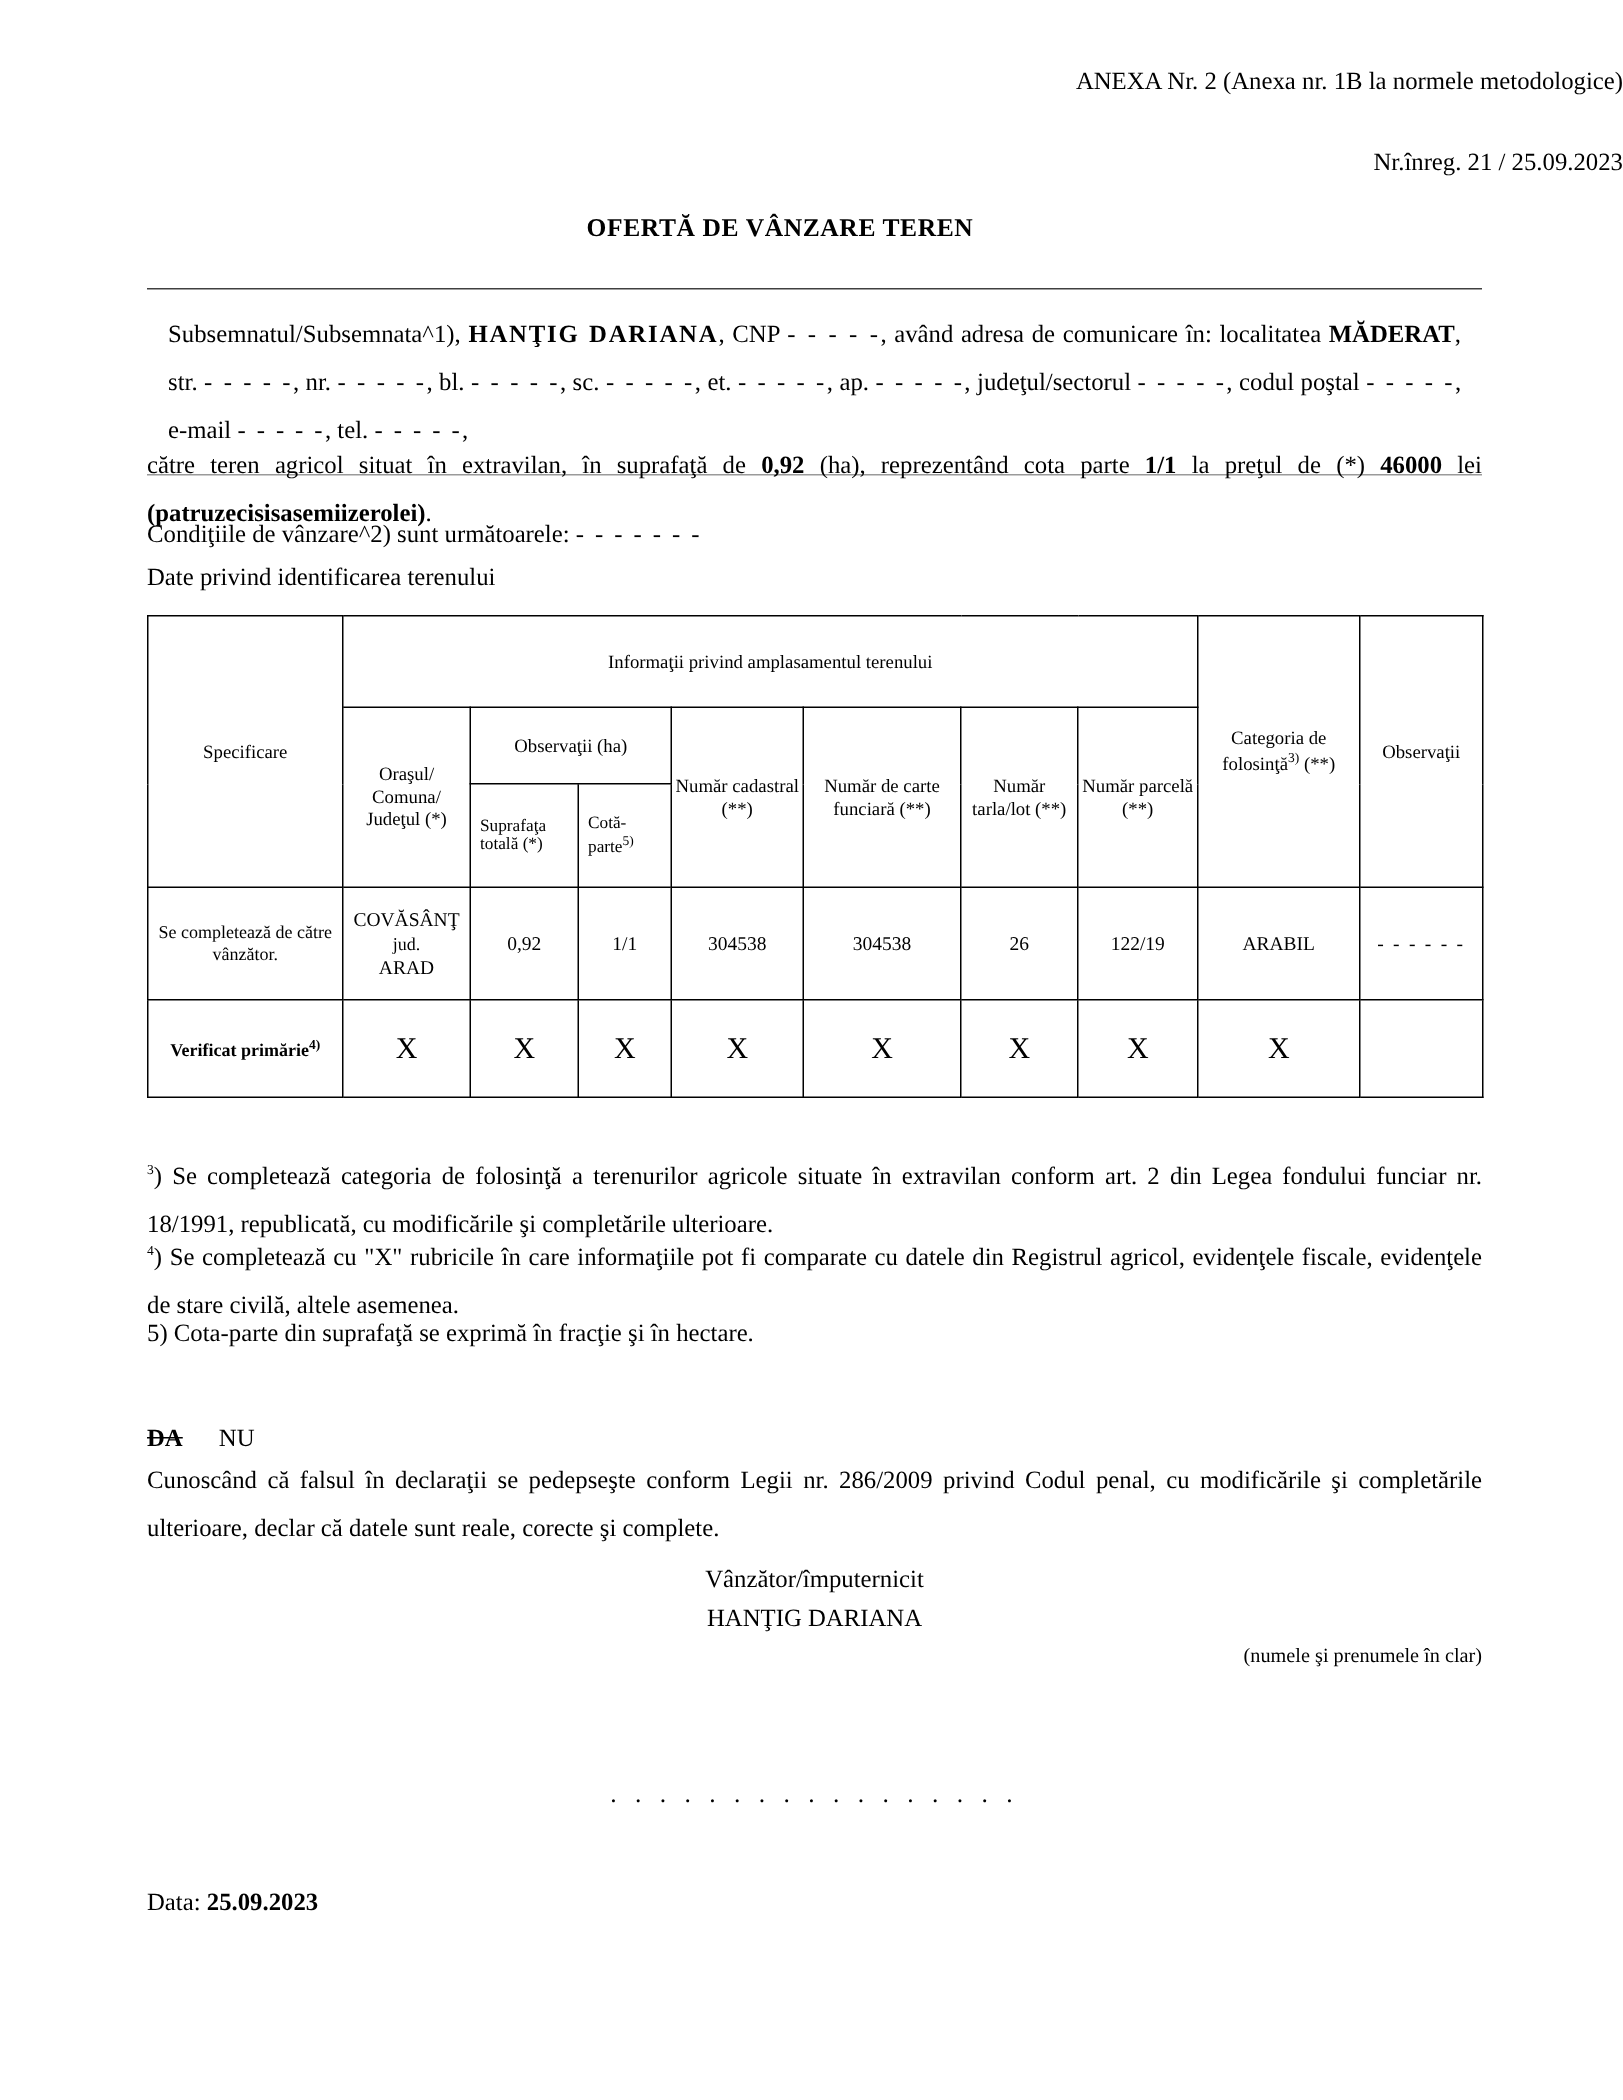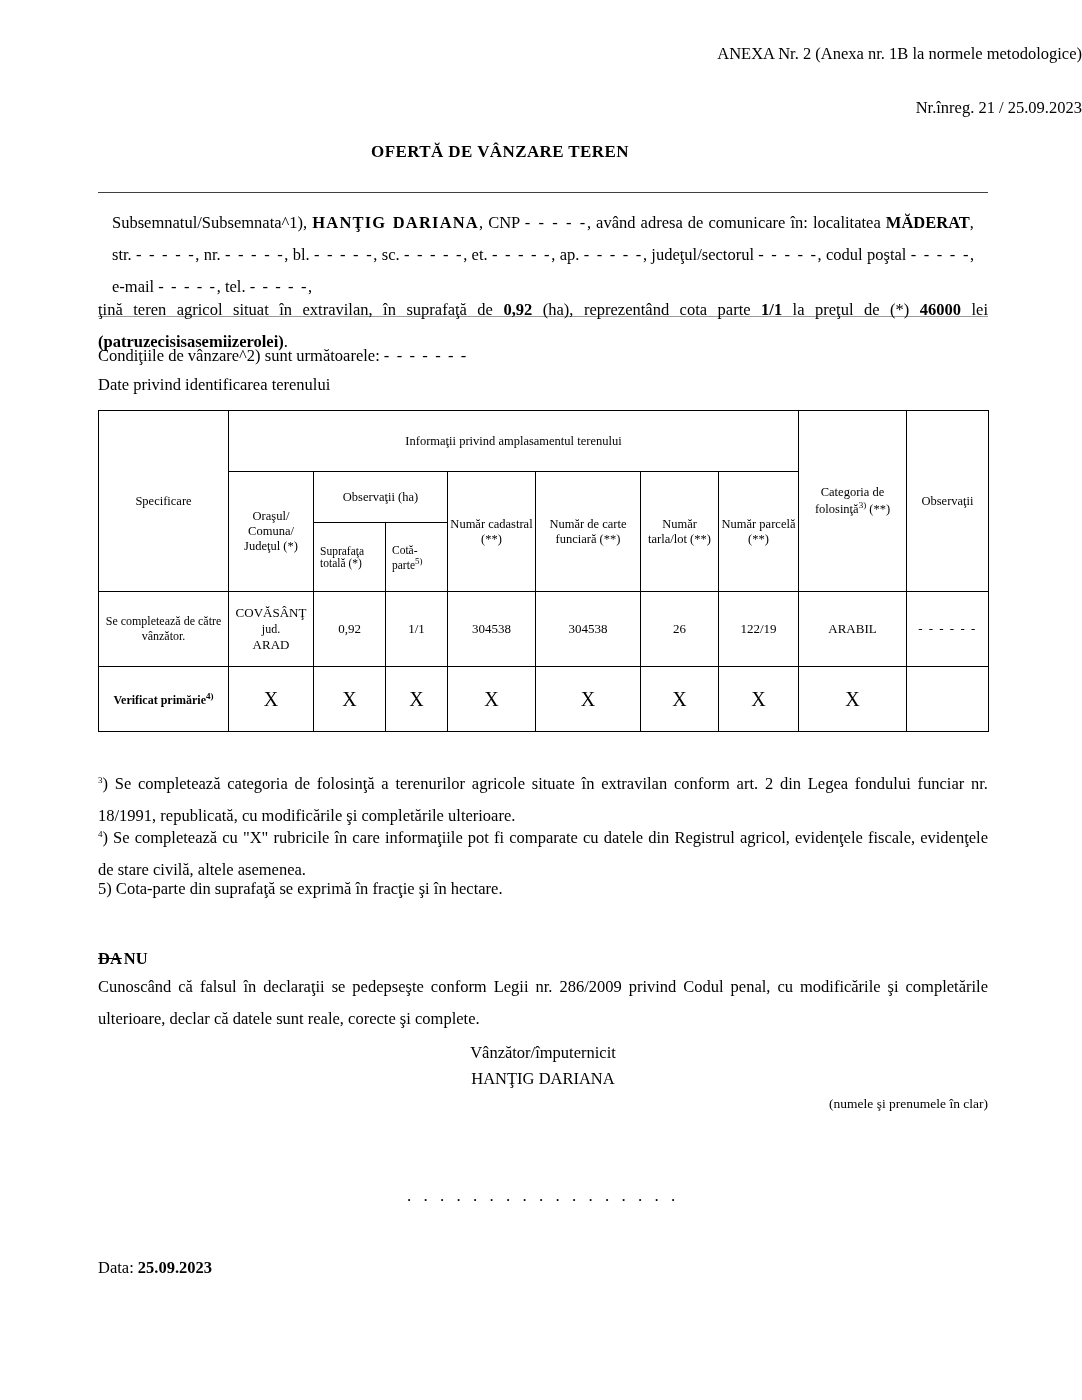--- a/index.html
+++ b/index.html
@@ -38,20 +38,21 @@
   }
   .doc-title {
     position: absolute;
     top: 142px;
     left: 0;
     width: 1000px;
     text-align: center;
     font-weight: bold;
     font-size: 17px;
     letter-spacing: 0.4px;
+    padding-left: 20px;
   }
   .intro-box {
     position: absolute;
     top: 192px;
     left: 98px;
     width: 890px;
     border-top: 1px solid #404040;
     border-bottom: 1px solid #9a9a9a;
     box-sizing: border-box;
     padding: 14px 14px 12px 14px;
@@ -107,21 +108,21 @@
     font-size: 16.5px;
     line-height: 1.92;
     text-align: justify;
   }
   .n3 { top: 768px; }
   .n4 { top: 822px; }
   .n5 { top: 873px; }
   .nstar { top: 902px; }
   .danu { top: 943px; font-size: 16.5px; }
   .strike { text-decoration: line-through; font-weight: bold; }
-  .nu { font-weight: bold; margin-left: 2px; }
+  .nu { font-weight: normal; margin-left: 24px; }
   .ncun { top: 971px; }
   .sig {
     position: absolute;
     top: 1040px;
     left: 98px;
     width: 890px;
     text-align: center;
     font-size: 16.5px;
     line-height: 1.6;
   }
@@ -152,21 +153,21 @@
 
   <div class="anexa-header">ANEXA Nr. 2 (Anexa nr. 1B la normele metodologice)</div>
   <div class="nr-inreg">Nr.înreg. 21 / 25.09.2023</div>
   <div class="doc-title">OFERTĂ DE VÂNZARE TEREN</div>
 
   <div class="intro-box">
     <span>Subsemnatul/Subsemnata^1), </span><b class="spaced-name">HANŢIG DARIANA</b><span>, CNP </span><span class="dash-seq">- - - - -</span><span>, având adresa de comunicare în: localitatea </span><b>MĂDERAT</b><span>, str. </span><span class="dash-seq">- - - - -</span><span>, nr. </span><span class="dash-seq">- - - - -</span><span>, bl. </span><span class="dash-seq">- - - - -</span><span>, sc. </span><span class="dash-seq">- - - - -</span><span>, et. </span><span class="dash-seq">- - - - -</span><span>, ap. </span><span class="dash-seq">- - - - -</span><span>, judeţul/sectorul </span><span class="dash-seq">- - - - -</span><span>, codul poştal </span><span class="dash-seq">- - - - -</span><span>, e-mail </span><span class="dash-seq">- - - - -</span><span>, tel. </span><span class="dash-seq">- - - - -</span><span>,</span>
   </div>
 
   <div class="para p-vand">
-    <span>ţină teren agricol situat în extravilan, în suprafaţă de </span><b>0,92</b><span> (ha), reprezentând cota parte </span><b>1/1</b><span> la preţul de (*) </span><b>46000</b><span> lei </span><b>(patruzecisisasemiizerolei)</b><span>.</span>
+    <span>către teren agricol situat în extravilan, în suprafaţă de </span><b>0,92</b><span> (ha), reprezentând cota parte </span><b>1/1</b><span> la preţul de (*) </span><b>46000</b><span> lei </span><b>(patruzecisisasemiizerolei)</b><span>.</span>
   </div>
 
   <div class="para p-conditii">
     <span>Condiţiile de vânzare^2) sunt următoarele: </span><span class="dash-seq">- - - - - - -</span>
   </div>
 
   <div class="para p-date">Date privind identificarea terenului</div>
 
   <div class="tbl-wrap">
     <table class="main">

